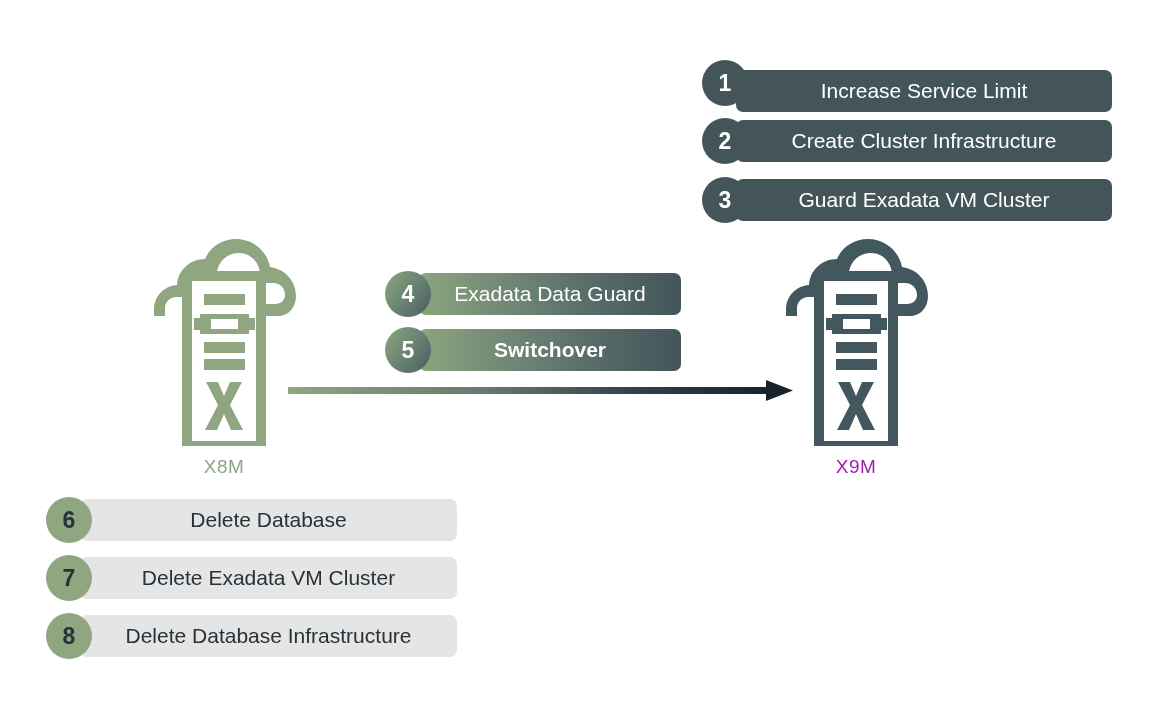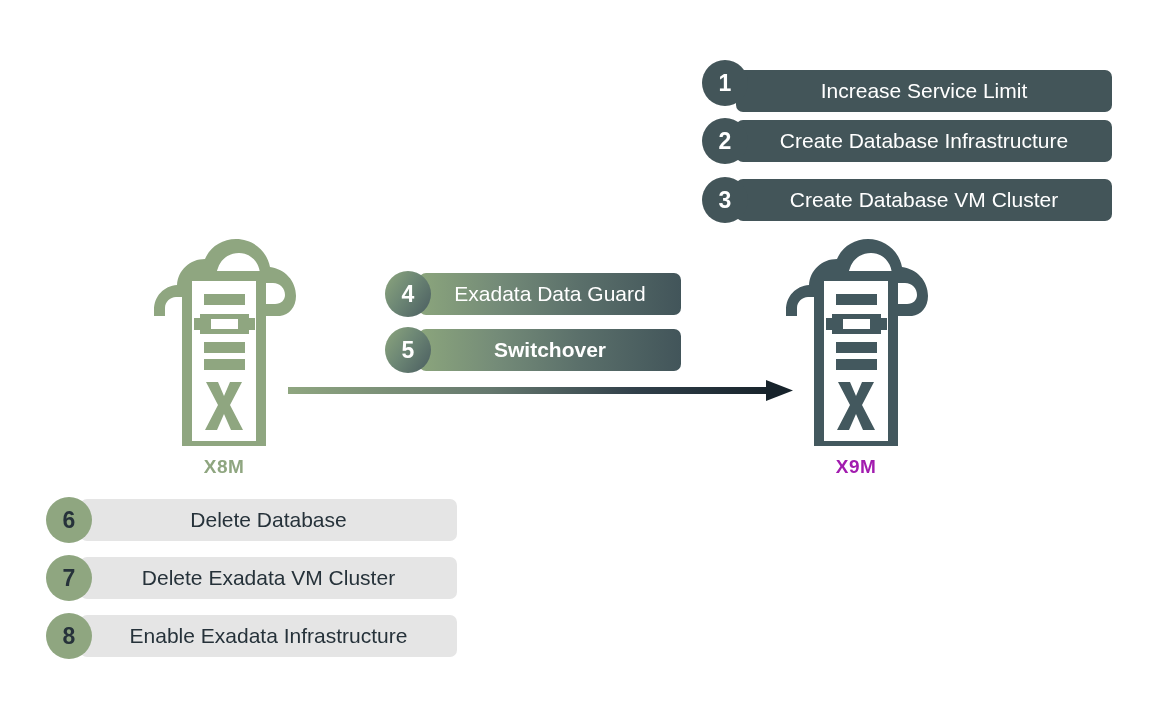--- a/index.html
+++ b/index.html
@@ -80,21 +80,21 @@
   .v-green .step-badge { background: #8fa680; color: #26323a; }
   .v-green .step-pill  { background: #e5e5e5; color: #26323a; }
 
   
   .node {
     position: absolute;
   }
   .node-label {
     text-align: center;
     font-size: 19px;
-    font-weight: bold;
+    font-weight: normal;
     letter-spacing: 0.4px;
     margin-top: 6px;
   }
   .node-green .node-label { color: #8fa680; }
   .node-dark  .node-label { color: #a21caf; }
 
   .arrow-wrap {
     position: absolute;
   }
 </style>
@@ -103,26 +103,26 @@
 
 <div class="canvas">
 
   <div class="step-row v-dark" style="left:702px; top:60px; width:410px;">
     <div class="step-badge">1</div>
     <div class="step-pill" style="width:376px;margin-top:16px;">Increase Service Limit</div>
   </div>
 
   <div class="step-row v-dark" style="left:702px; top:118px; width:410px;">
     <div class="step-badge">2</div>
-    <div class="step-pill" style="width:376px;">Create Database Infrastructure</div>
+    <div class="step-pill" style="width:376px;">Create Cluster Infrastructure</div>
   </div>
 
   <div class="step-row v-dark" style="left:702px; top:177px; width:410px;">
     <div class="step-badge">3</div>
-    <div class="step-pill" style="width:376px;">Create Database VM Cluster</div>
+    <div class="step-pill" style="width:376px;">Guard Exadata VM Cluster</div>
   </div>
 
   <div class="step-row v-grad" style="left:385px; top:271px; width:296px;">
     <div class="step-badge">4</div>
     <div class="step-pill" style="width:262px;">Exadata Data Guard</div>
   </div>
 
   <div class="step-row v-grad" style="left:385px; top:327px; width:296px;">
     <div class="step-badge">5</div>
     <div class="step-pill" style="width:262px;font-weight:bold;">Switchover</div>
@@ -133,21 +133,21 @@
     <div class="step-pill" style="width:377px;">Delete Database</div>
   </div>
 
   <div class="step-row v-green" style="left:46px; top:555px; width:411px;">
     <div class="step-badge">7</div>
     <div class="step-pill" style="width:377px;">Delete Exadata VM Cluster</div>
   </div>
 
   <div class="step-row v-green" style="left:46px; top:613px; width:411px;">
     <div class="step-badge">8</div>
-    <div class="step-pill" style="width:377px;">Enable Exadata Infrastructure</div>
+    <div class="step-pill" style="width:377px;">Delete Database Infrastructure</div>
   </div>
 
   <div class="arrow-wrap" style="left:288px; top:375px; width:505px; height:32px;">
     <svg width="505" height="32" viewBox="0 0 505 32">
       <defs>
         <linearGradient id="arrGrad" x1="0" y1="0" x2="1" y2="0">
           <stop offset="0" stop-color="#8fa680"></stop>
           <stop offset="0.42" stop-color="#65786e"></stop>
           <stop offset="0.72" stop-color="#31404a"></stop>
           <stop offset="1" stop-color="#17232b"></stop>

